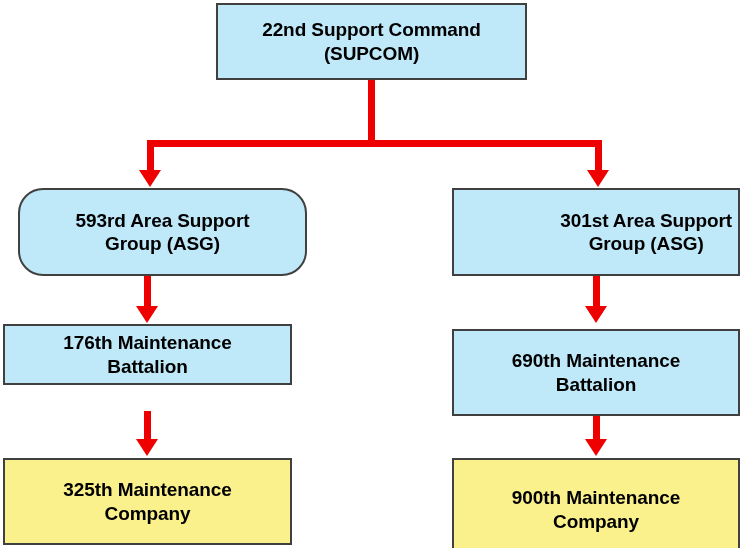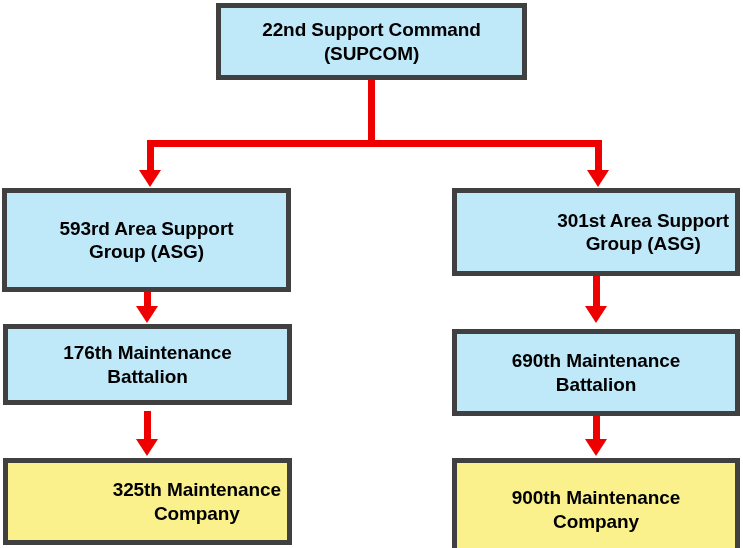--- a/index.html
+++ b/index.html
@@ -13,21 +13,21 @@
   #chart-canvas {
     position: relative;
     width: 743px;
     height: 548px;
     background: #ffffff;
     overflow: hidden;
   }
   .node-box {
     position: absolute;
     box-sizing: border-box;
-    border: 5px solid #404040;
+    border: 2px solid #404040;
     display: flex;
     align-items: center;
     justify-content: center;
     text-align: center;
     font-weight: bold;
     font-size: 19px;
     line-height: 1.22;
     color: #000000;
     letter-spacing: -0.1px;
     padding: 0 6px;
@@ -82,41 +82,41 @@
   <div class="arrow-head" style="left:136px; top:439px;"></div>
 
   <div class="conn conn-v" style="left:593px; top:411px; width:7px; height:30px;"></div>
   <div class="arrow-head" style="left:585px; top:439px;"></div>
 
   <div class="node-box blue" style="left:216px; top:3px; width:311px; height:77px;">
     <span class="node-label">22nd Support Command
 (SUPCOM)</span>
   </div>
 
-  <div class="node-box blue" style="left:2px; top:188px; width:289px; height:104px;">
+  <div class="node-box blue" style="left:18px; top:188px; width:289px; height:88px;border-radius:25px;">
     <span class="node-label">593rd Area Support
 Group (ASG)</span>
   </div>
 
   <div class="node-box blue" style="left:452px; top:188px; width:288px; height:88px;justify-content:flex-end;">
     <span class="node-label">301st Area Support
 Group (ASG)</span>
   </div>
 
-  <div class="node-box blue" style="left:3px; top:324px; width:289px; height:81px;">
+  <div class="node-box blue" style="left:3px; top:324px; width:289px; height:61px;">
     <span class="node-label">176th Maintenance
 Battalion</span>
   </div>
 
   <div class="node-box blue" style="left:452px; top:329px; width:288px; height:87px;">
     <span class="node-label">690th Maintenance
 Battalion</span>
   </div>
 
-  <div class="node-box yellow" style="left:3px; top:458px; width:289px; height:87px;justify-content:flex-end;">
+  <div class="node-box yellow" style="left:3px; top:458px; width:289px; height:87px;">
     <span class="node-label">325th Maintenance
 Company</span>
   </div>
 
   <div class="node-box yellow" style="left:452px; top:458px; width:288px; height:103px;">
     <span class="node-label">900th Maintenance
 Company</span>
   </div>
 
 </div>

